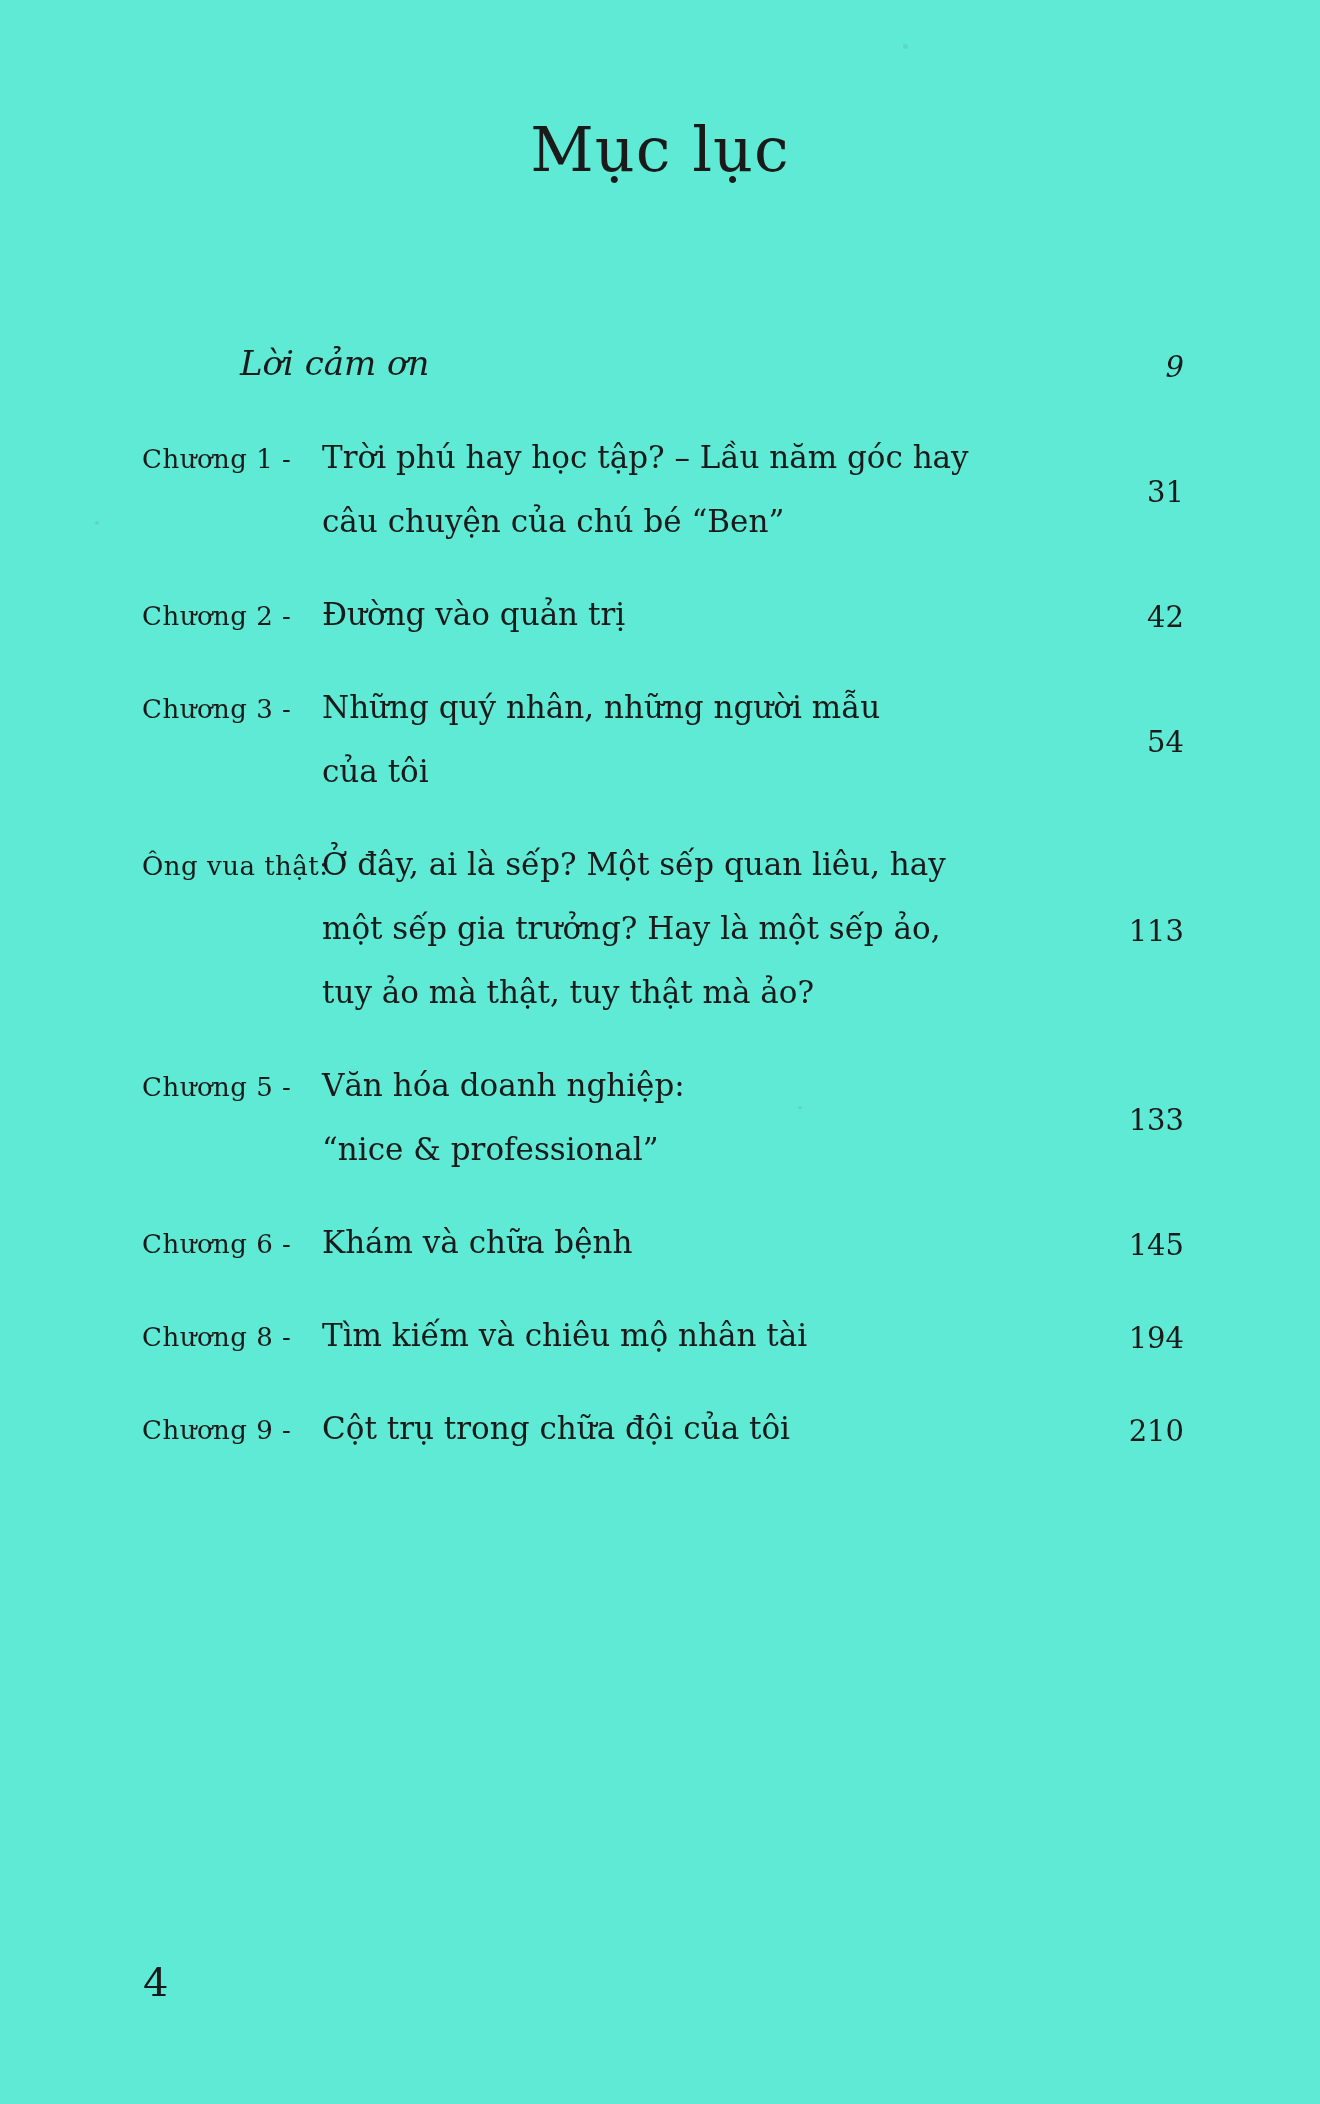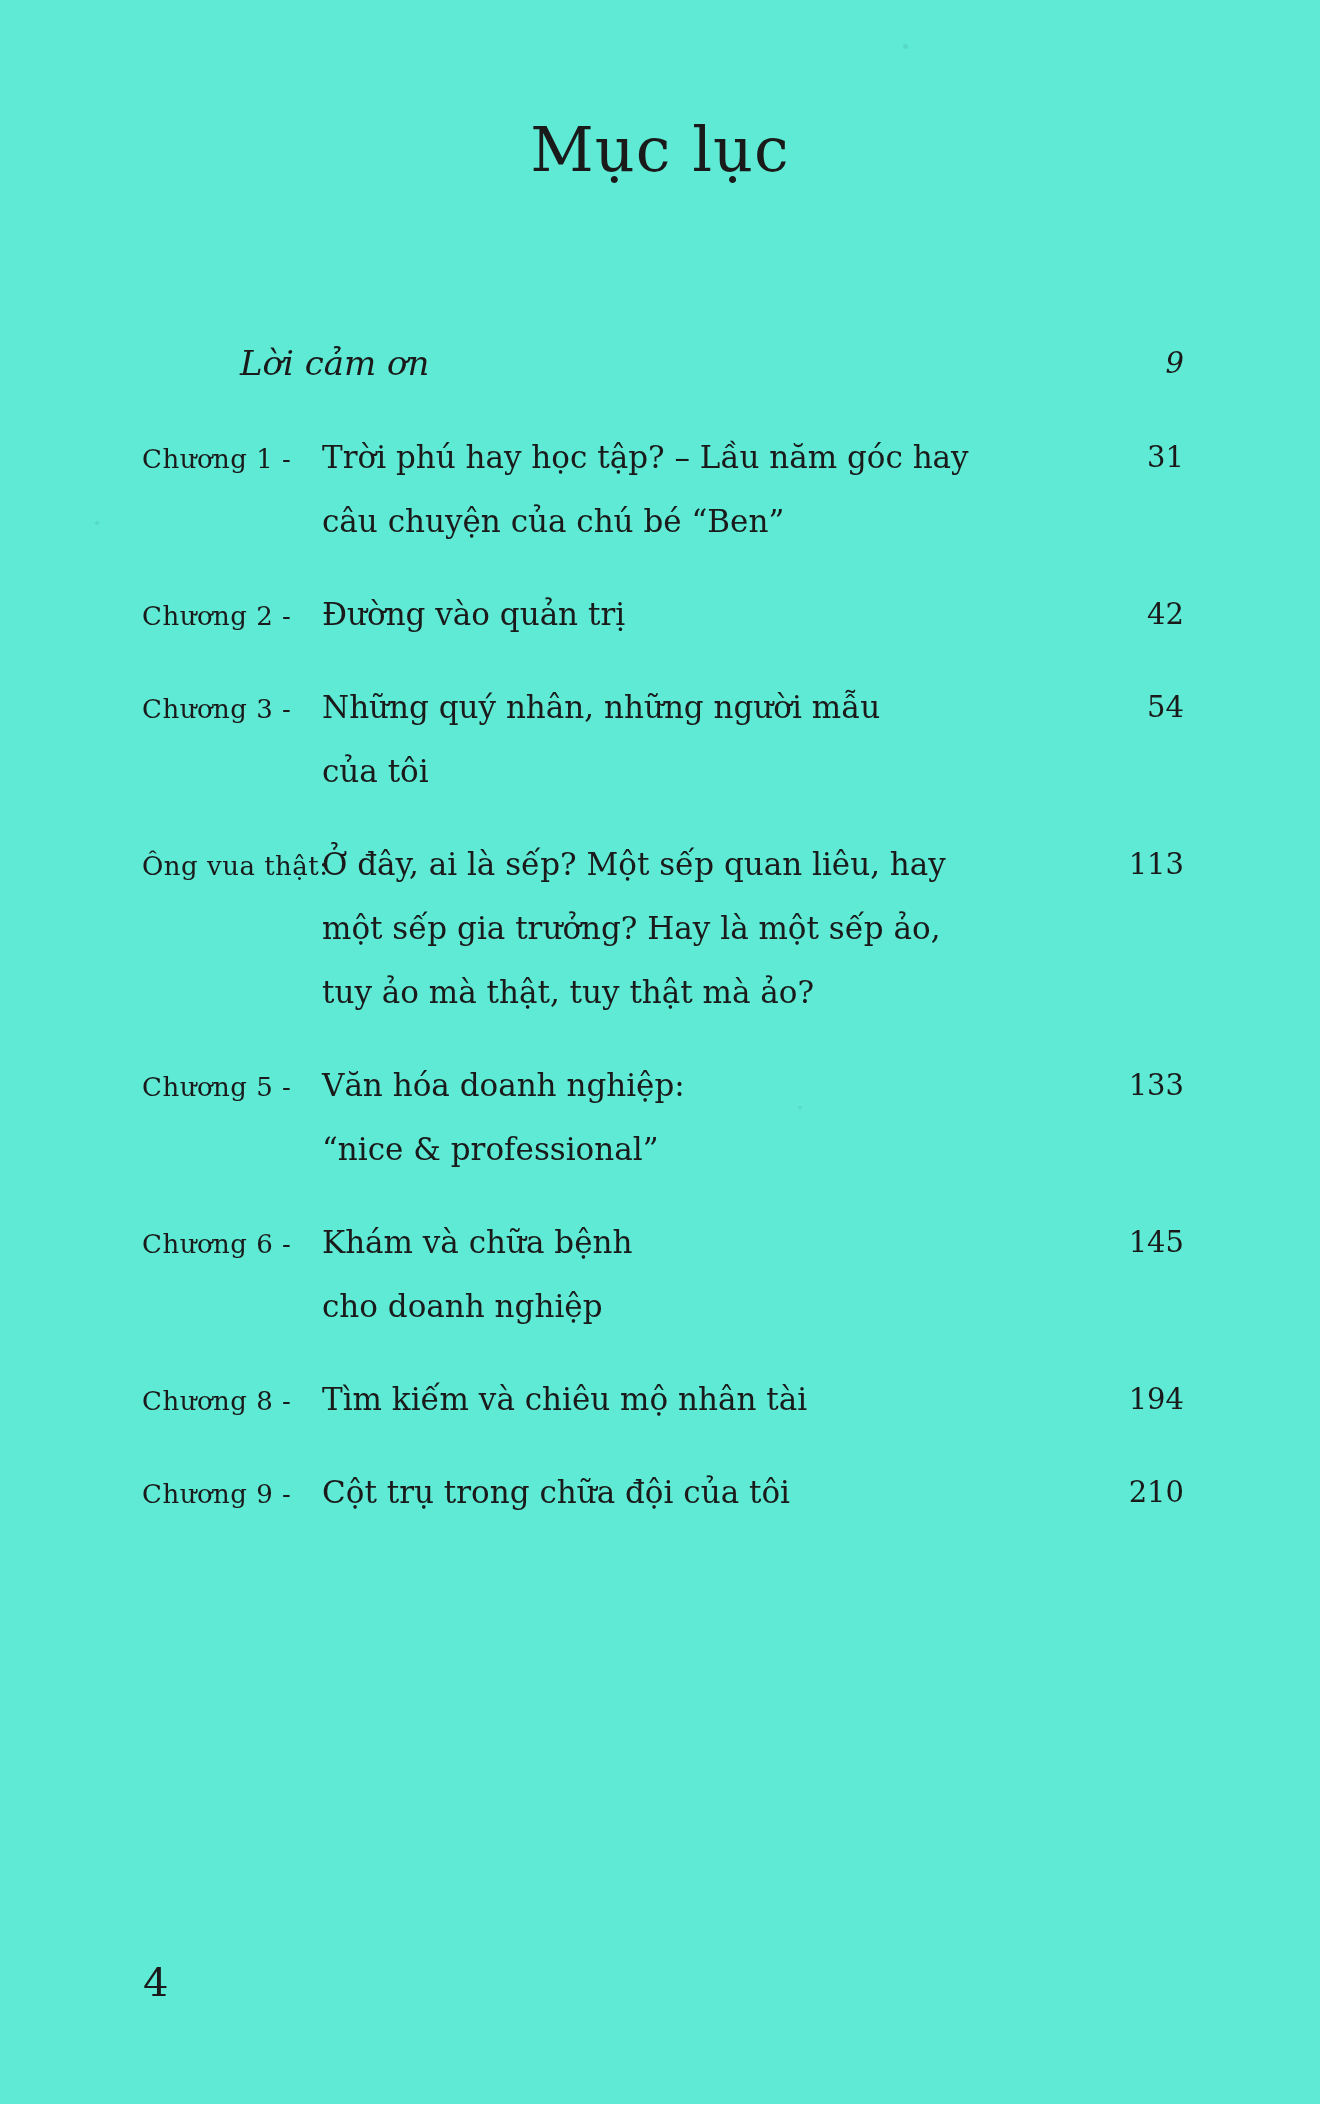--- a/index.html
+++ b/index.html
@@ -25,21 +25,21 @@
     font-weight: 400;
     letter-spacing: 1px;
   }
   .toc {
     margin-top: 150px;
     margin-left: 142px;
     width: 1042px;
   }
   .row {
     display: flex;
-    align-items: flex-start;
+    align-items: center;
     margin-bottom: 29px;
     gap: 26px;
   }
   .entry { flex: 1 1 auto; }
   .line { line-height: 58px; white-space: nowrap; }
   .label {
     display: inline-block;
     width: 180px;
     font-size: 26px;
     vertical-align: baseline;
@@ -146,21 +146,20 @@
         <div class="line cont"><span class="tl">“nice &amp; professional”</span></div>
       </div>
       <div class="pagenum">133</div>
     </div>
 
     <div class="row">
       <div class="entry">
         <div class="line">
           <span class="label">Chương 6 -</span><span class="tl">Khám và chữa bệnh</span>
         </div>
-        <div class="line cont"><span class="tl">cho doanh nghiệp</span></div>
       </div>
       <div class="pagenum">145</div>
     </div>
 
 
     <div class="row">
       <div class="entry">
         <div class="line">
           <span class="label">Chương 8 -</span><span class="tl">Tìm kiếm và chiêu mộ nhân tài</span>
         </div>

